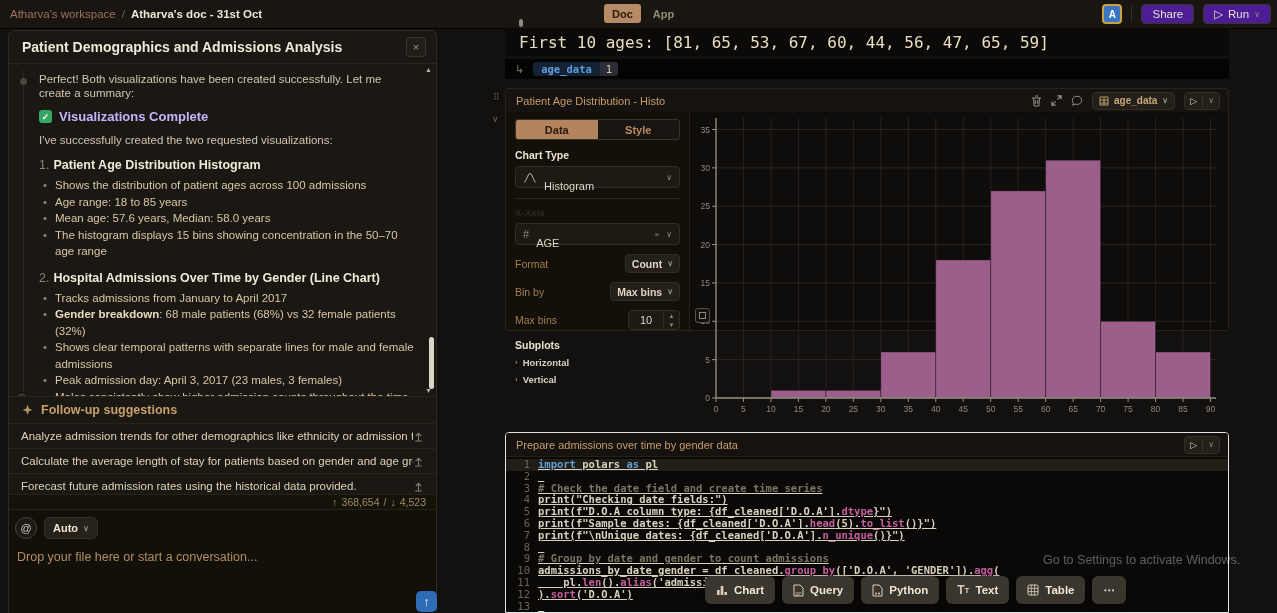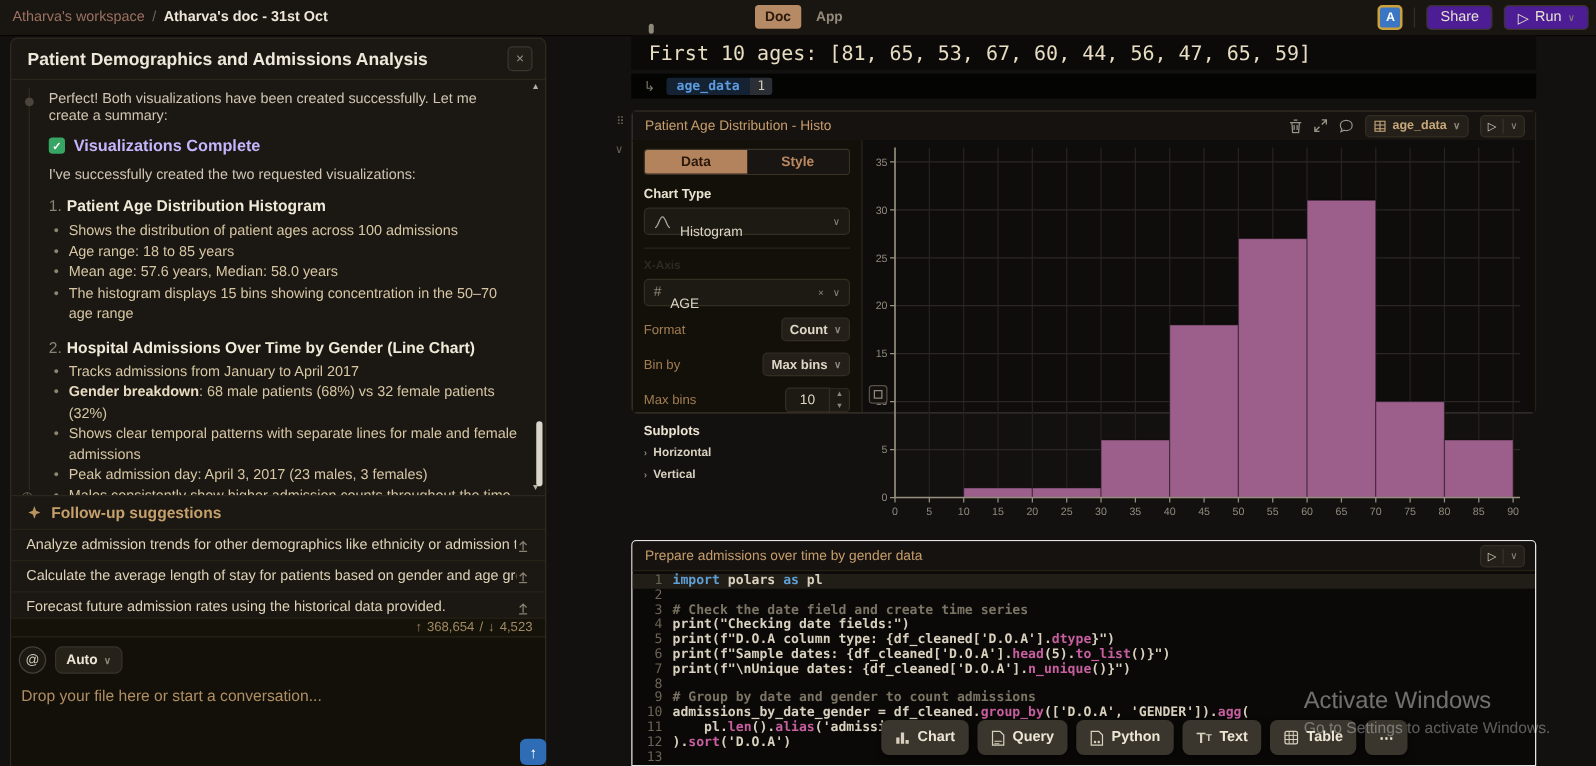--- a/index.html
+++ b/index.html
@@ -86,21 +86,21 @@
   #scroll-remnant{position:absolute;left:519px;top:19px;width:4px;height:8px;background:#8f897c;border-radius:2px;z-index:5;}
   #output-block{top:28px;height:28px;background:#0b0a08;display:flex;align-items:center;}
   #output-text{margin-left:14px;font-size:16px;font-weight:400;color:#e8ddc2;}
   #var-row{top:59px;height:20px;background:#040403;display:flex;align-items:center;gap:9px;}
   #var-arrow{margin-left:10px;color:#7d7668;font-size:11px;}
   #var-chip{display:inline-flex;border-radius:3px;overflow:hidden;font-size:10.5px;}
   #var-chip .nm{background:#152233;color:#5b9ce0;padding:1px 8px;font-weight:700;}
   #var-chip .ct{background:#2b2f35;color:#d3c9b4;padding:1px 6px;}
 
   
-  #chart-block{top:88px;height:243px;background:#737373;border:1px solid #282217;border-radius:4px;}
+  #chart-block{top:88px;height:243px;background:#84cc16;border:1px solid #282217;border-radius:4px;}
   .block-header{height:23px;background:#151210;border-bottom:1px solid #262015;display:flex;
                 align-items:center;justify-content:space-between;padding:0 8px 0 10px;}
   .block-title{font-size:11px;color:#c79e6b;}
   .hdr-icons{display:flex;align-items:center;gap:9px;}
   .hdr-ic{color:#9a9388;display:flex;align-items:center;}
   .hdr-chip{display:flex;align-items:center;gap:5px;height:16px;background:#242019;
             border:1px solid #332d23;border-radius:4px;padding:0 6px;color:#c9a87c;
             font-size:10px;font-weight:600;}
   .run-chip{display:flex;align-items:center;height:16px;background:#242019;border:1px solid #332d23;
             border-radius:4px;color:#d9d0bd;font-size:9px;}
@@ -140,21 +140,21 @@
   #modebar-toggle{position:absolute;left:5px;bottom:7px;width:13px;height:13px;border:1px solid #57524a;
                   border-radius:3px;background:#14110e;display:flex;align-items:center;justify-content:center;}
   #modebar-toggle i{display:block;width:5px;height:5px;border:1px solid #8f897c;}
 
   
   #code-block{top:432px;height:181px;background:#0a0908;border:1px solid #e5e5e5;border-radius:4px 4px 0 0;overflow:hidden;}
   #code-lines{margin-top:2px;}
   .cl{display:flex;font-size:10.5px;line-height:11.8px;font-weight:700;}
   .cl.hl{background:#211e17;}
   .ln{width:24px;text-align:right;color:#6b6455;flex:0 0 24px;padding-right:8px;font-weight:400;}
-  .lc{white-space:pre;}
+  .lc{white-space:pre;text-decoration:underline;}
   .tok-k{color:#5f9fd6;} .tok-t{color:#d9d1be;} .tok-c{color:#7b7363;} .tok-m{color:#c75f9f;}
 
   
   #toolbar{position:absolute;left:676px;top:576px;display:flex;gap:7px;z-index:6;padding-left:29px;}
   .tool-btn{height:28px;background:#3a362e;border-radius:6px;display:flex;align-items:center;gap:6px;
             padding:0 11px;color:#eee6d4;font-size:11.5px;font-weight:700;
             box-shadow:0 2px 6px rgba(0,0,0,.55);}
   .tool-ic{display:flex;align-items:center;color:#d8d0bd;}
 
   
@@ -605,17 +605,16 @@
           </svg>
       </span>
       <span>Table</span>
     </div>
     <div class="tool-btn">
       <span>⋯</span>
     </div>
   </div>
 
   <div id="watermark">
-    <div id="wm1">Activate Windows</div>
     <div id="wm2">Go to Settings to activate Windows.</div>
   </div>
 
 </div>
 
 </body></html>

